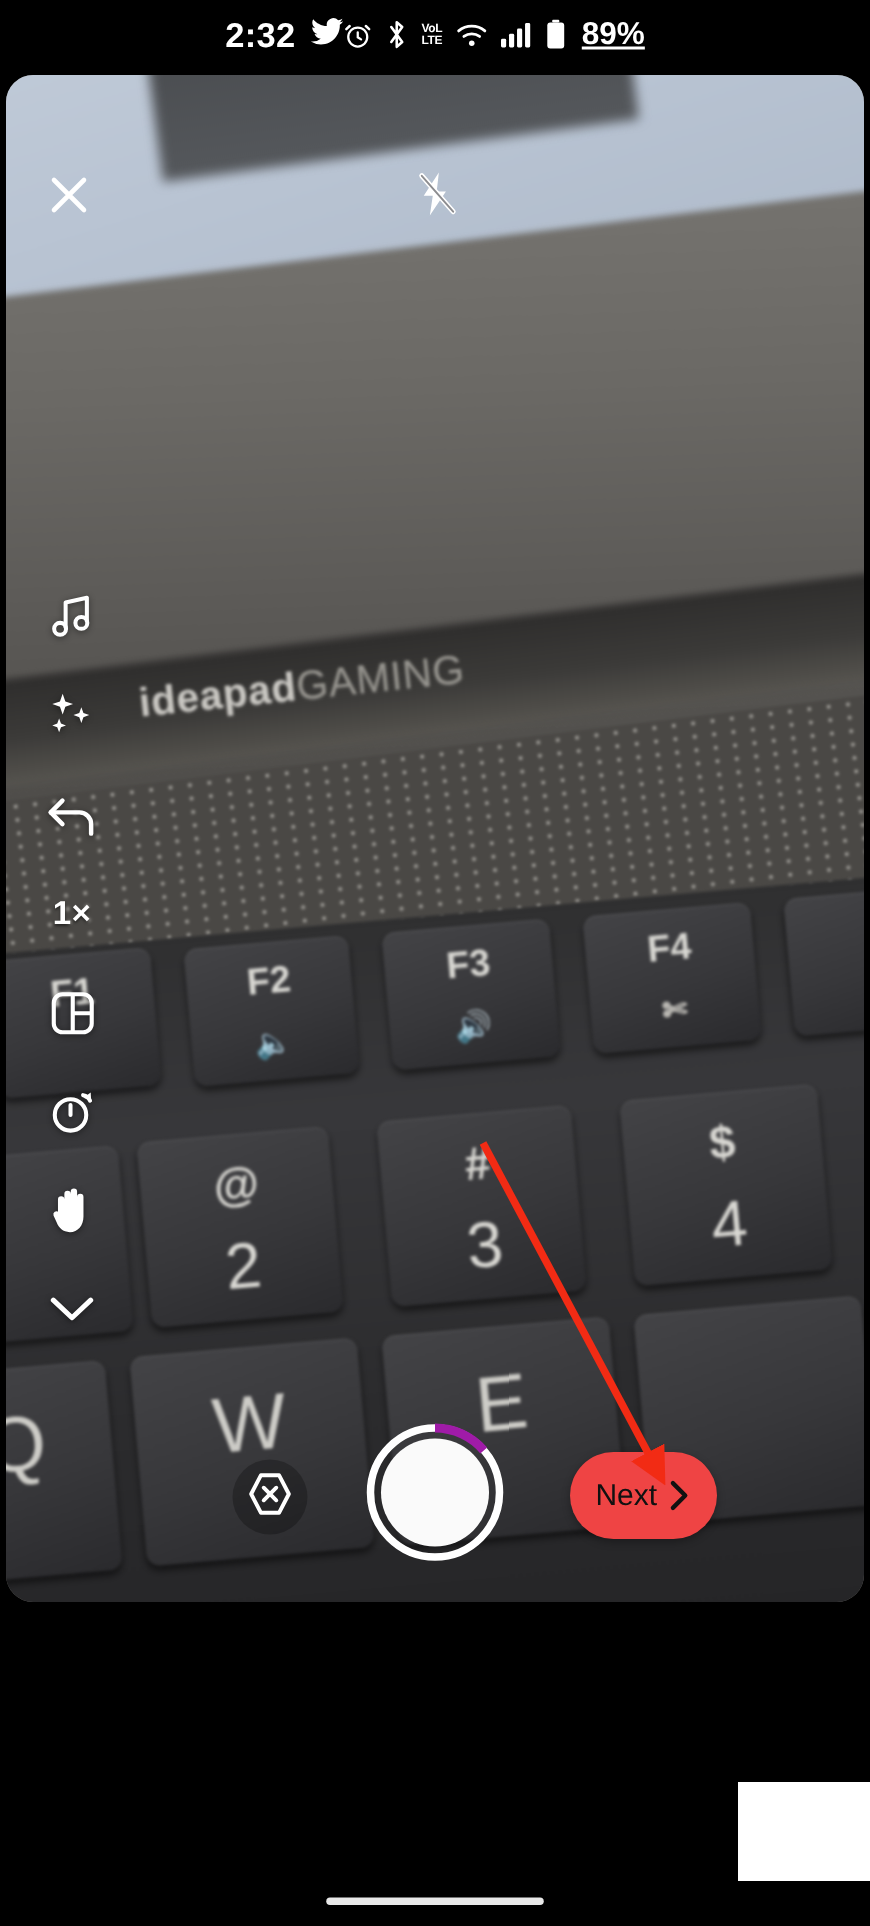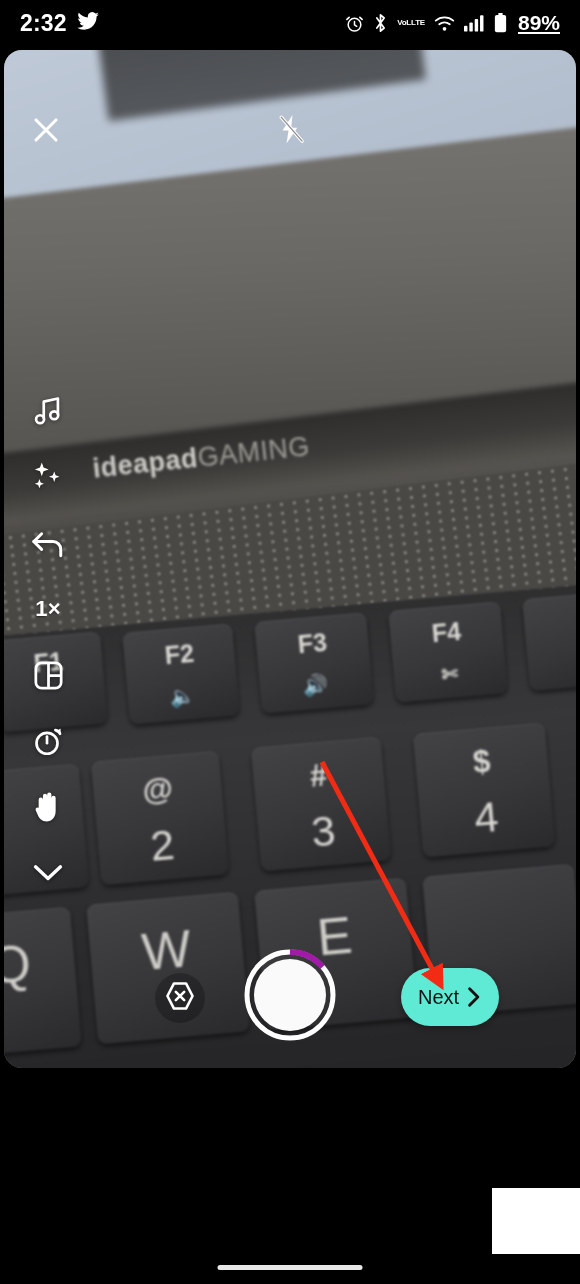--- a/index.html
+++ b/index.html
@@ -5,29 +5,29 @@
   * { margin:0; padding:0; box-sizing:border-box; }
   html,body{
     width:580px; height:1284px; background:#000; overflow:hidden;
     font-family:"Liberation Sans", sans-serif;
   }
   #phone{ position:relative; width:580px; height:1284px; background:#000; overflow:hidden; }
 
   
   .statusbar{
     position:absolute; left:0; top:0; width:580px; height:46px;
-    display:flex; align-items:center; justify-content:space-between;
+    display:flex; align-items:center; justify-content:center;
     padding:0 20px; color:#fff; z-index:40;
   }
   .sb-left{ display:flex; align-items:center; gap:10px; }
   .sb-time{ font-size:23px; font-weight:600; letter-spacing:.2px; }
   .sb-right{ display:flex; align-items:center; gap:9px; }
   .sb-right svg{ display:block; }
   .sb-batt{ font-size:21px; font-weight:600; margin-left:2px;text-decoration:underline; }
-  .volte{ display:flex; flex-direction:row; align-items:center; line-height:1;
+  .volte{ display:flex; flex-direction:column; align-items:center; line-height:1;
           font-size:8px; font-weight:700; letter-spacing:-.2px; }
 
   
   .preview{
     position:absolute; left:4px; top:50px; width:572px; height:1018px;
     border-radius:18px; overflow:hidden; z-index:10;
     background:#6e6c68;
   }
   
   .scene{ position:absolute; inset:0; }
@@ -106,22 +106,22 @@
   .delete-btn{
     position:absolute; left:155px; top:973px; width:50px; height:50px; z-index:26;
     border-radius:50%; background:rgba(0,0,0,.26);
     display:flex; align-items:center; justify-content:center;
   }
   .shutter{
     position:absolute; left:243px; top:948px; width:94px; height:94px; z-index:28;
   }
   .shutter svg{ position:absolute; inset:0; }
   .next-btn{
-    position:absolute; left:401px; top:968px; width:98px; height:58px; z-index:27;
-    background:#5eead4; border-radius:29px;
+    position:absolute; left:380px; top:968px; width:98px; height:58px; z-index:27;
+    background:#ef4444; border-radius:29px;
     display:flex; align-items:center; justify-content:center; gap:7px;
     box-shadow:0 2px 6px rgba(0,0,0,.3);
   }
   .next-btn .lbl{ font-size:20px; color:#111; font-weight:400; }
   .next-btn svg{ display:block; }
 
   
   .annot{ position:absolute; left:0; top:0; width:580px; height:1284px; z-index:35; pointer-events:none; }
 
   

